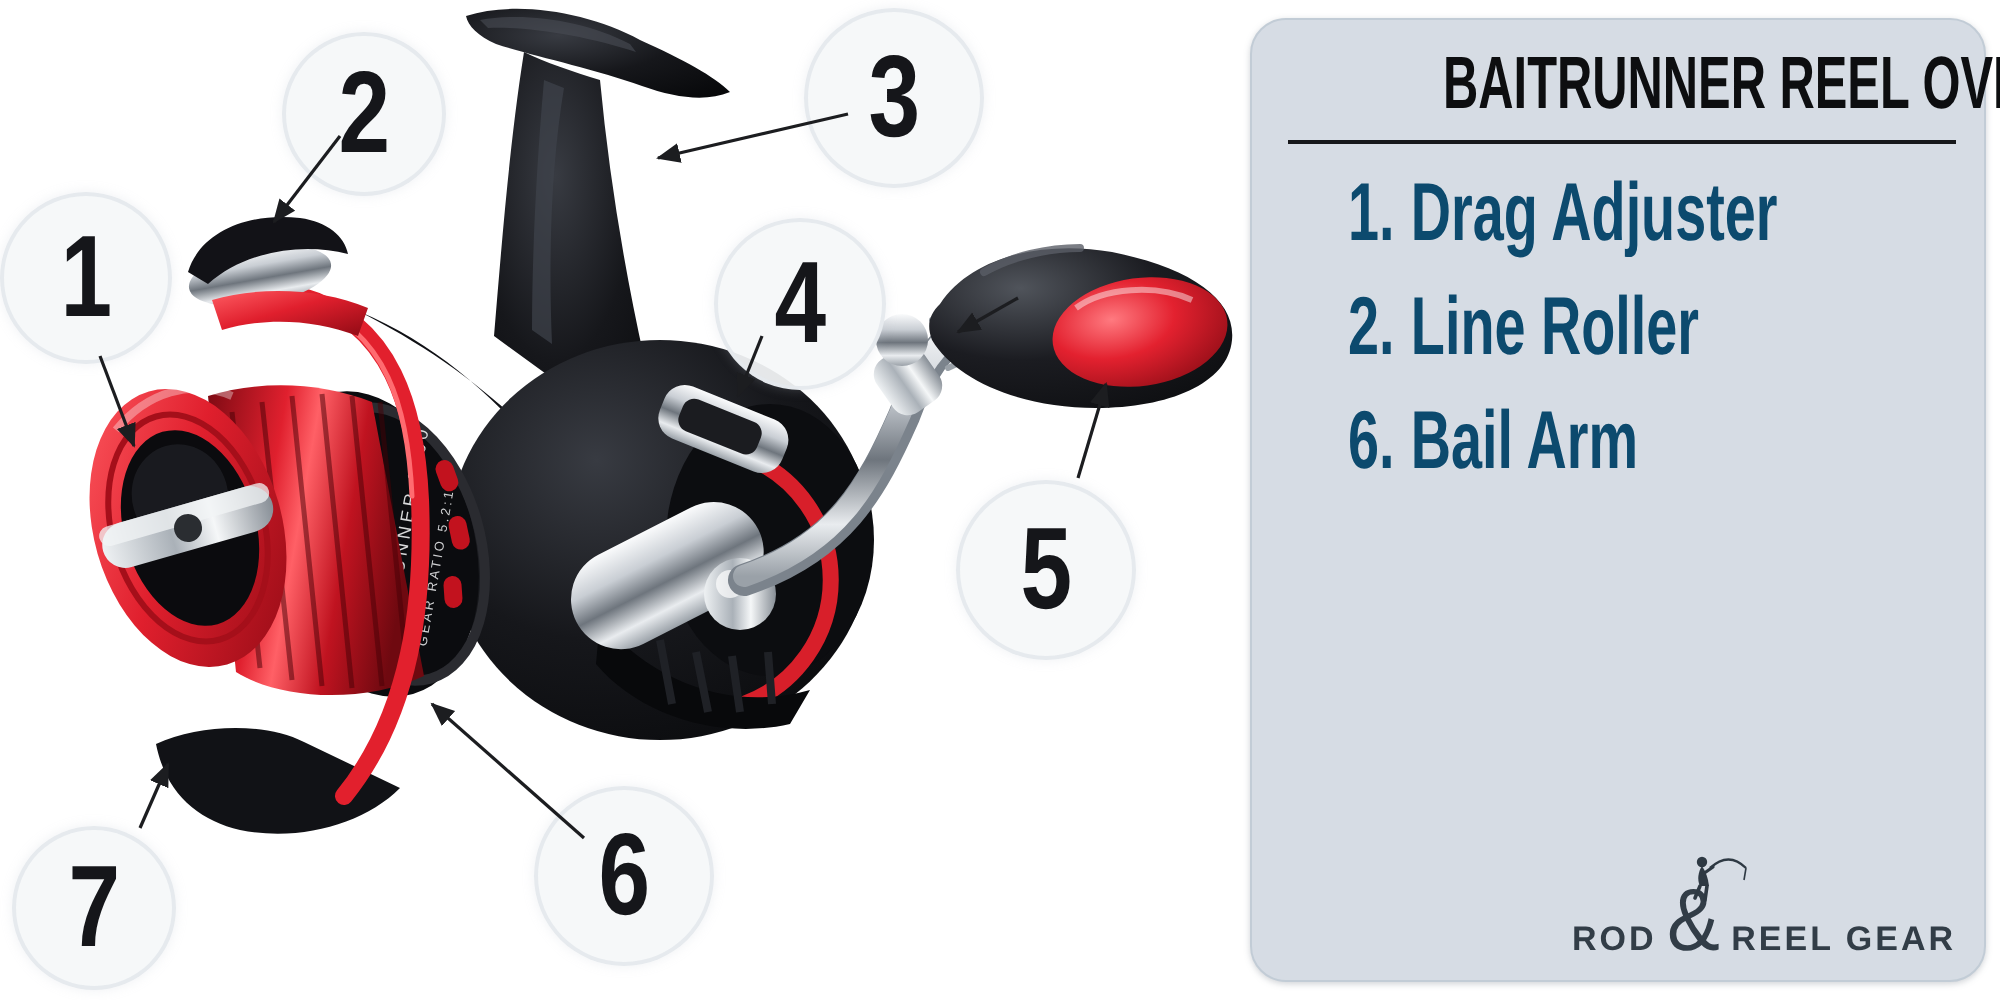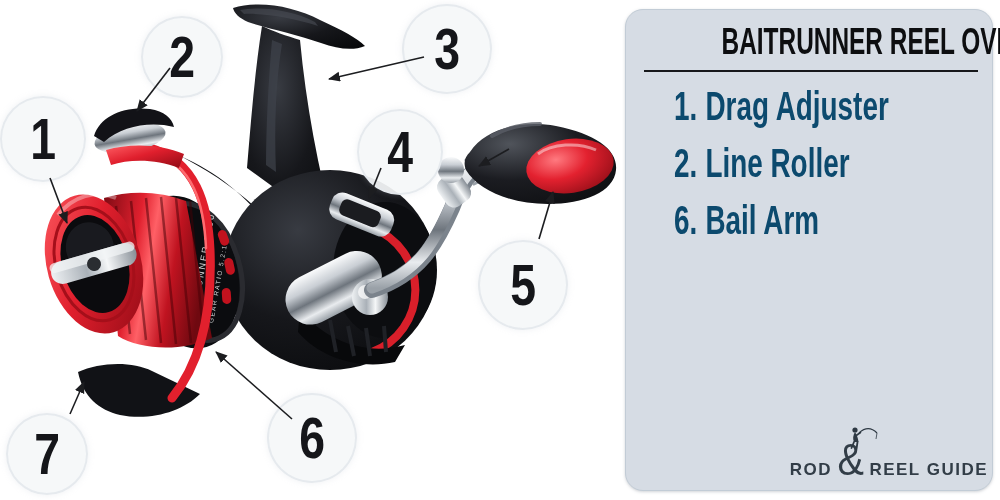--- a/index.html
+++ b/index.html
@@ -42,21 +42,21 @@
     list-style:none;margin:6px 0 0 0;padding:0 0 0 48px;
   }
   .legend-item{
     height:57px;display:flex;align-items:center;white-space:nowrap;
     font-size:41px;font-weight:700;color:#0c4a6e;line-height:1;
   }
   .legend-item .squeeze{display:inline-block;transform:scaleX(0.68);transform-origin:left center;}
   .legend-item .num{margin-right:12px;}
   
   .logo{
-    position:absolute;right:4px;bottom:10px;display:flex;align-items:baseline;
+    position:absolute;right:14px;bottom:10px;display:flex;align-items:baseline;
     color:#323d47;white-space:nowrap;
   }
   .logo .word{font-size:17px;font-weight:700;letter-spacing:1.5px;}
   .logo .amp-wrap{position:relative;margin:0 4px;display:inline-block;}
   .logo .amp{font-size:44px;font-weight:400;line-height:0.8;display:inline-block;transform:scaleX(0.9);}
   .fisherman{position:absolute;left:7px;top:-17px;}
 </style>
 </head>
 <body>
 
@@ -281,16 +281,16 @@
           <g stroke="#2e3943" fill="#2e3943">
             <circle cx="12" cy="5" r="2.6" stroke="none"></circle>
             <path d="M12,7 C10,10 9.5,14 11,17 L15.5,17 C15,13 14,10 12,7 Z" stroke="none"></path>
             <path d="M11,17 L8.5,23 M14.5,17 L13.5,24" stroke-width="1.8" fill="none" stroke-linecap="round"></path>
             <path d="M12.5,11 L17.5,7.5" stroke-width="1.6" fill="none" stroke-linecap="round"></path>
             <path d="M16,8 C22,2.5 28,2 34,8" stroke-width="1.2" fill="none"></path>
             <path d="M34,8 L33,14" stroke-width="0.8" fill="none"></path>
           </g>
         </svg>
       </span>
-      <span class="word">REEL GUIDE</span>
+      <span class="word">REEL GEAR</span>
     </div>
   </aside>
 </div>
 
 </body></html>

